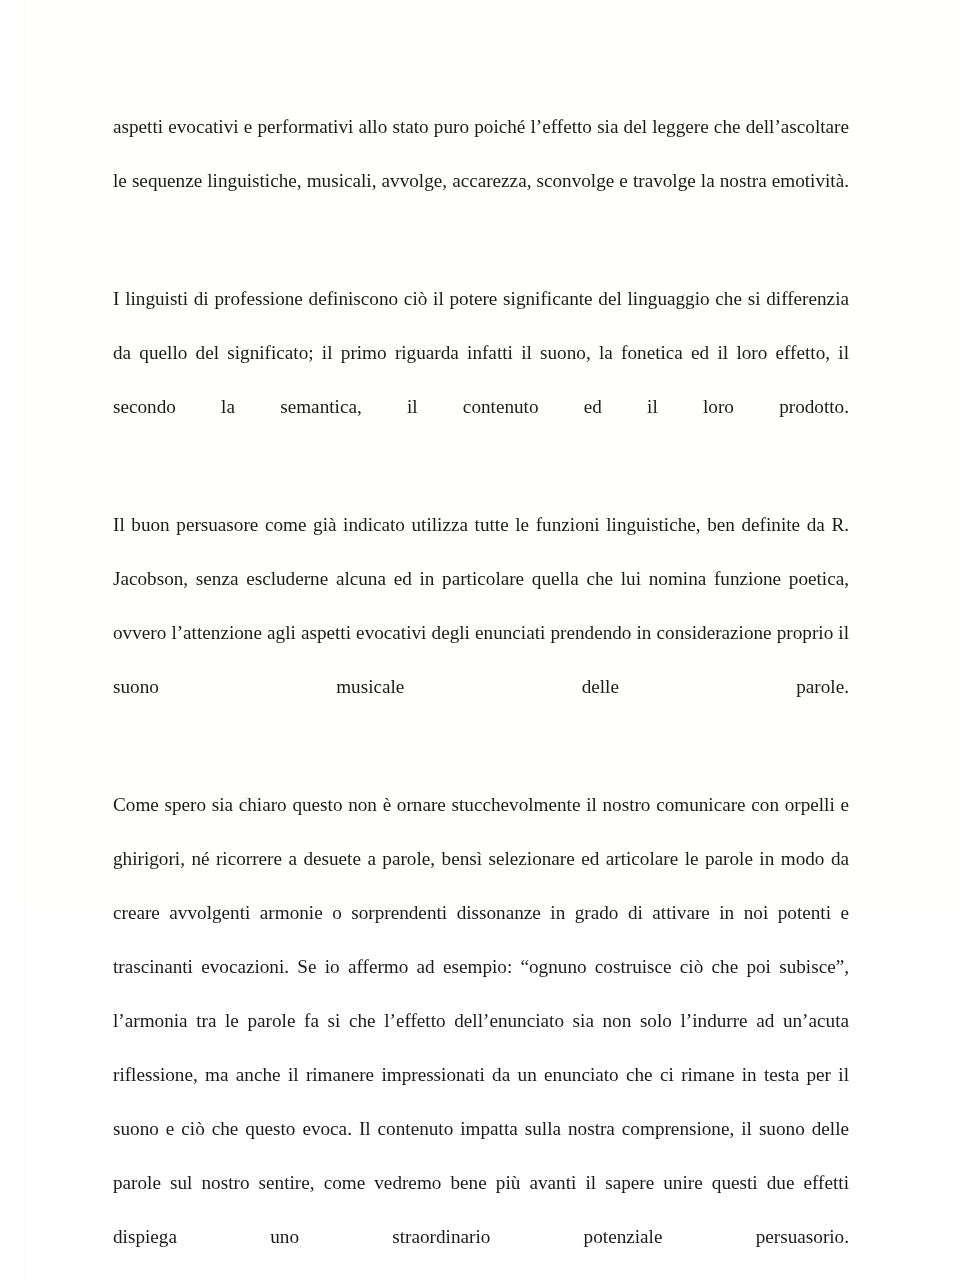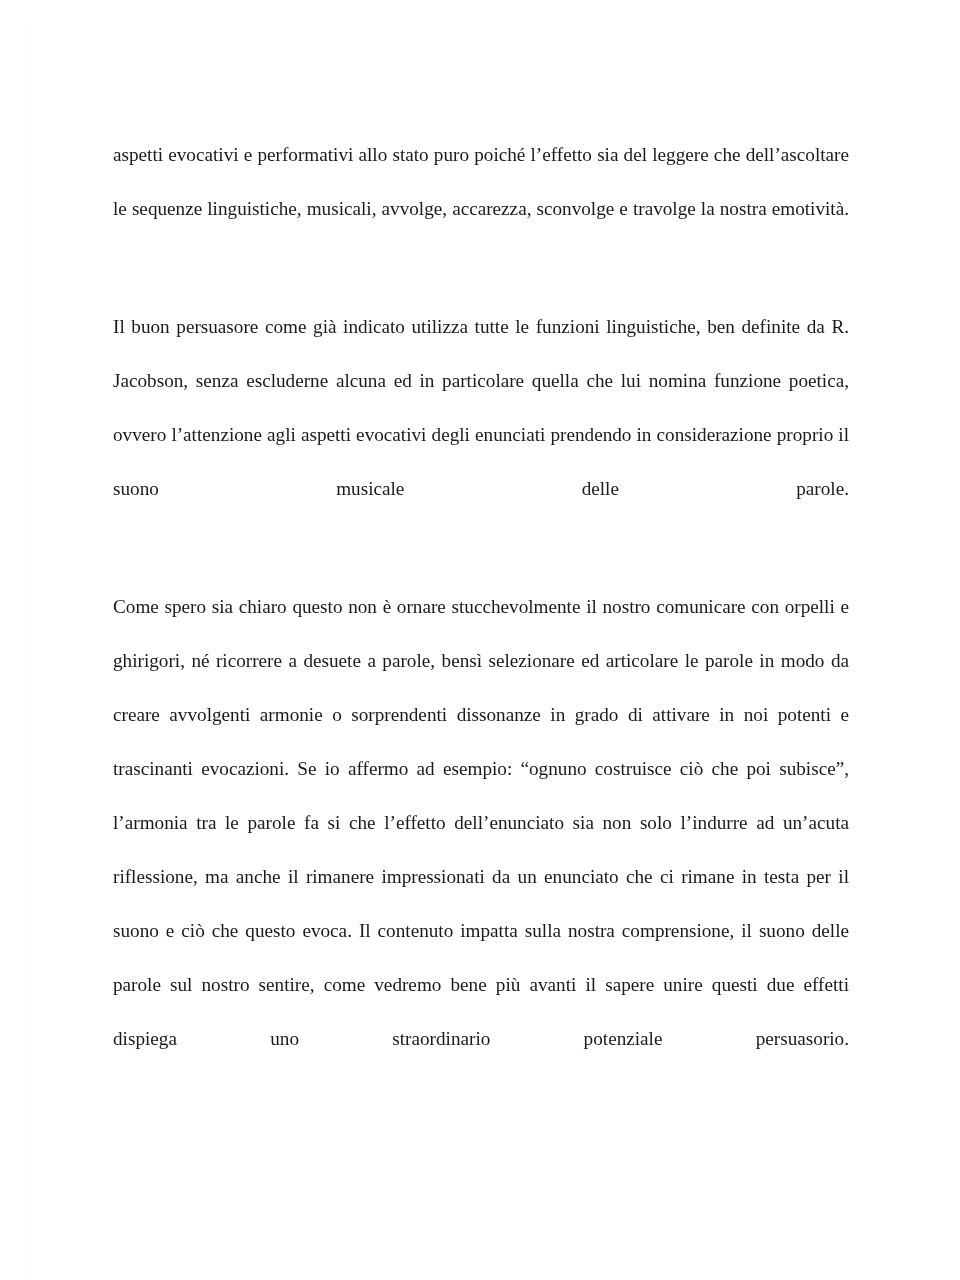--- a/index.html
+++ b/index.html
@@ -16,21 +16,20 @@
     overflow: hidden;
   }
 
   
   .page {
     position: relative;
     width: 960px;
     height: 908px;
     background: #ffffff;
     box-sizing: border-box;
-    margin-top: 28px;
   }
   .page-edge-left {
     position: absolute;
     left: 24px;
     top: 0;
     width: 1px;
     height: 1280px;
     background: #fcfcfb;
     pointer-events: none;
   }
@@ -78,19 +77,20 @@
 
 <div class="page">
 
   <div class="page-edge-left"></div>
   <div class="page-tint"></div>
 
   <div class="text-body">
 
     <p class="para">aspetti evocativi e performativi allo stato puro poiché l’effetto sia del leggere che dell’ascoltare le sequenze linguistiche, musicali, avvolge, accarezza, sconvolge e travolge la nostra emotività.</p>
 
+    <p class="para">I linguisti di professione definiscono ciò il potere significante del linguaggio che si differenzia da quello del significato; il primo riguarda infatti il suono, la fonetica ed il loro effetto, il secondo la semantica, il contenuto ed il loro prodotto.</p>
 
     <p class="para">Il buon persuasore come già indicato utilizza tutte le funzioni linguistiche, ben definite da R. Jacobson, senza escluderne alcuna ed in particolare quella che lui nomina funzione poetica, ovvero l’attenzione agli aspetti evocativi degli enunciati prendendo in considerazione proprio il suono musicale delle parole.</p>
 
     <p class="para">Come spero sia chiaro questo non è ornare stucchevolmente il nostro comunicare con orpelli e ghirigori, né ricorrere a desuete a parole, bensì selezionare ed articolare le parole in modo da creare avvolgenti armonie o sorprendenti dissonanze in grado di attivare in noi potenti e trascinanti evocazioni. Se io affermo ad esempio: “ognuno costruisce ciò che poi subisce”, l’armonia tra le parole fa si che l’effetto dell’enunciato sia non solo l’indurre ad un’acuta riflessione, ma anche il rimanere impressionati da un enunciato che ci rimane in testa per il suono e  ciò che questo evoca. Il contenuto impatta sulla nostra comprensione, il suono delle parole sul nostro sentire, come vedremo bene più avanti il sapere unire questi due effetti dispiega uno straordinario potenziale persuasorio.</p>
 
   </div>
 </div>
 
 </body></html>

